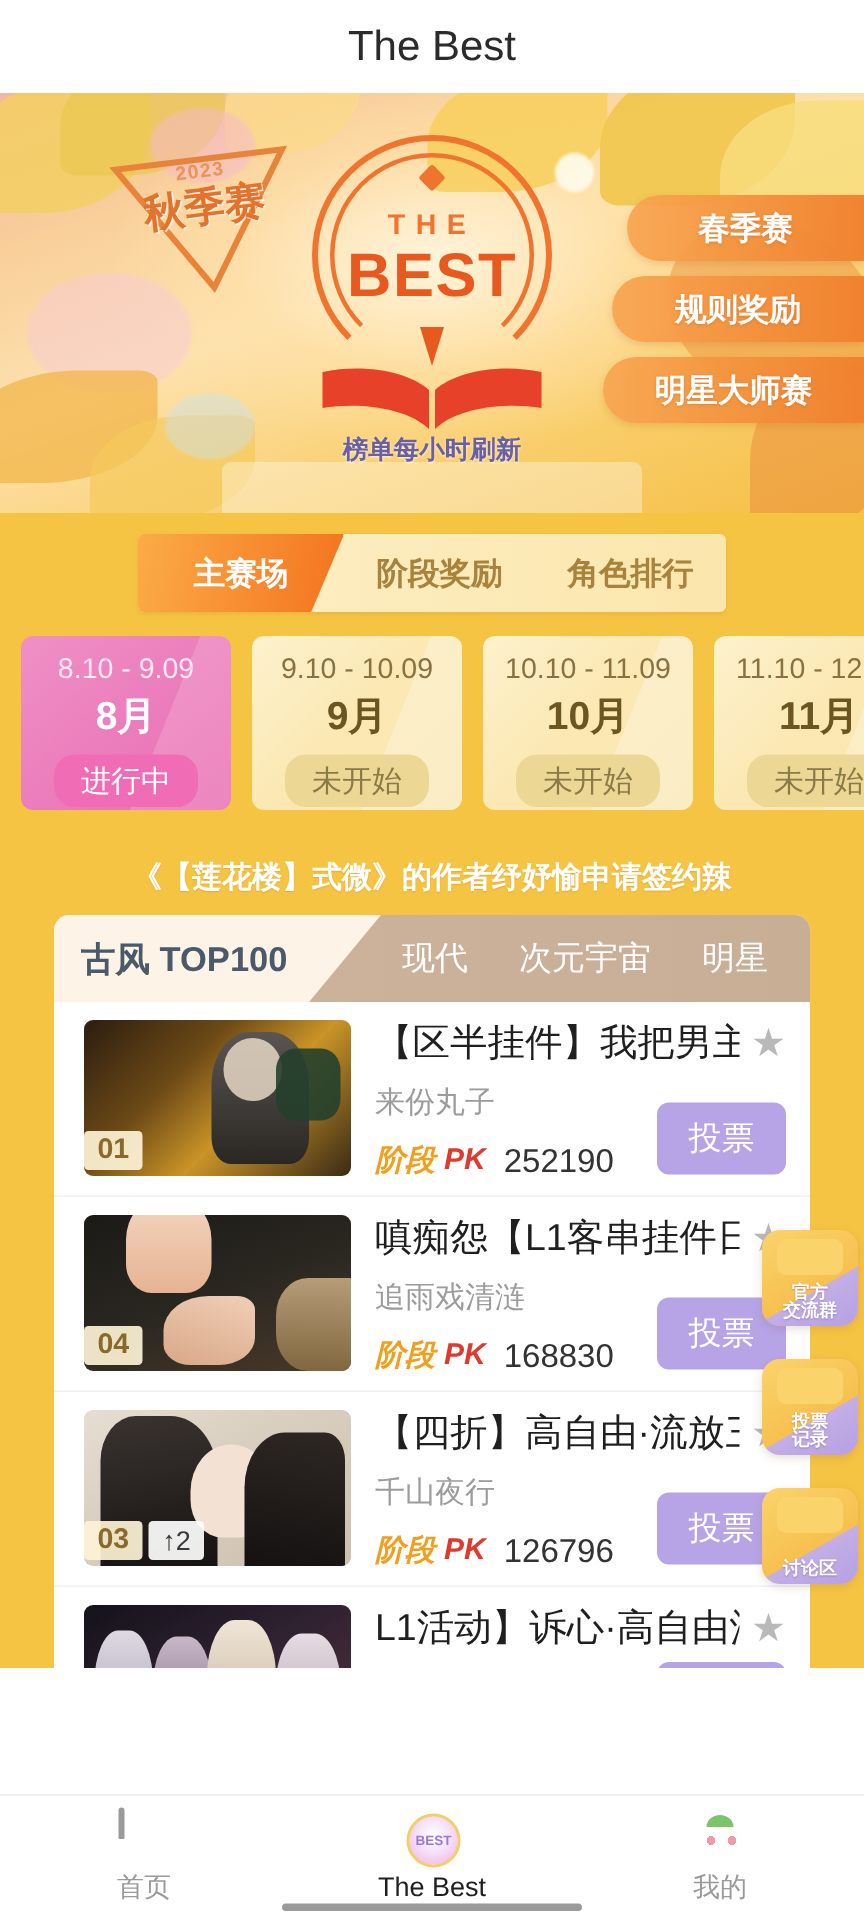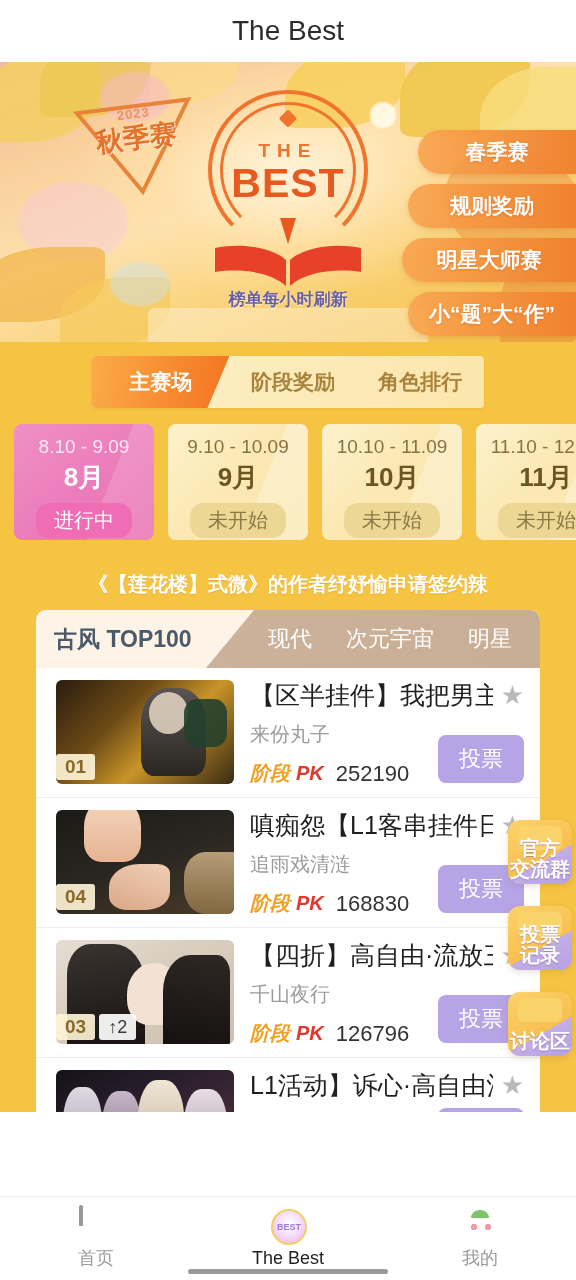--- a/index.html
+++ b/index.html
@@ -241,21 +241,21 @@
     background: linear-gradient(150deg,#fbd36b 0%, #f7c04f 60%, #c3aee6 61%, #b6a0e2 100%);
     position:relative; overflow:hidden;
     display:flex; align-items:flex-end; justify-content:center;
     box-shadow: 0 2px 6px rgba(140,110,60,.22);
   }
   .floater-top {
     position:absolute; top:6px; left:10px; right:10px; height:24px;
     background:#fbd36b; border-radius: 6px;
   }
   .floater-txt {
-    position:relative; z-index:2; color:#fff; font-size: 20px; font-weight:700;
+    position:relative; z-index:2; color:#fff; font-size: 12px; font-weight:700;
     line-height: 1.05; text-align:center; padding-bottom: 4px;
     text-shadow: 0 1px 1px rgba(120,90,160,.5);
   }
 
   
   .bottomnav {
     position:absolute; left:0; right:0; bottom:0; height: 84px; background:#fff;
     border-top: 1px solid #eee; display:flex; align-items:center;
   }
   .navitem { flex:1; display:flex; flex-direction:column; align-items:center; gap:5px; }
@@ -348,21 +348,20 @@
         <path d="M148 6 C120 0 90 6 77 18 L77 44 C92 30 122 26 148 30 Z" fill="#e8412a"></path>
       </svg>
       <div class="banner-sub-bar"></div>
     </div>
     <div class="banner-sub">榜单每小时刷新</div>
 
     <div class="side-btns">
       <div class="side-btn">春季赛</div>
       <div class="side-btn">规则奖励</div>
       <div class="side-btn">明星大师赛</div>
-      <div class="side-btn">小“题”大“作”</div>
     </div>
   </div>
 
   <div class="body-yellow">
 
     <div class="maintabs">
       <div class="maintab active">主赛场</div>
       <div class="maintab">阶段奖励</div>
       <div class="maintab">角色排行</div>
     </div>

